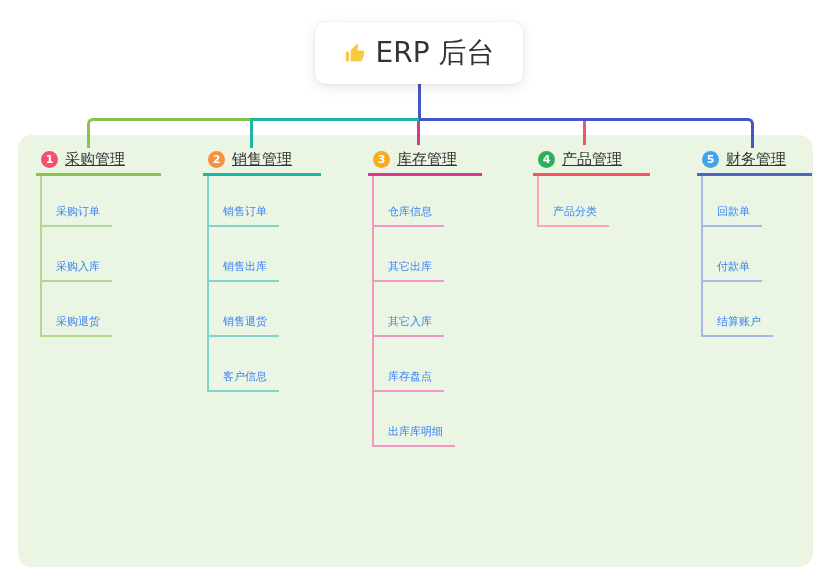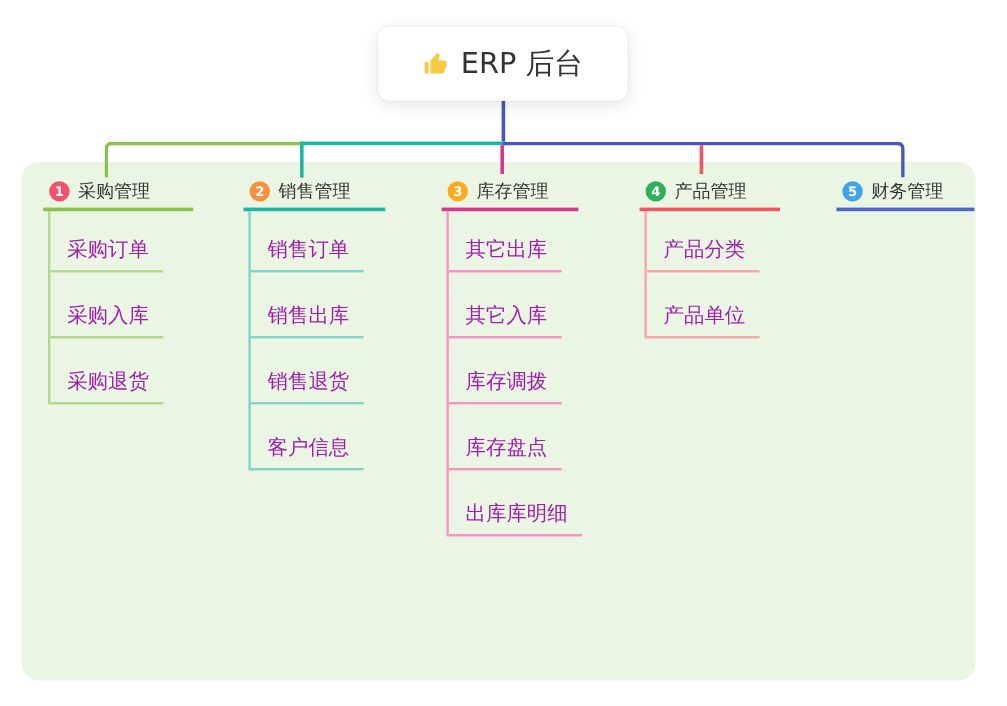--- a/index.html
+++ b/index.html
@@ -6,21 +6,21 @@
   .page {
     position:relative; width:839px; height:588px; background:#ffffff;
     font-family:"DejaVu Sans","Liberation Sans",sans-serif; overflow:hidden;
   }
   
   .root-card {
     position:absolute; left:315px; top:22px; width:208px; height:62px;
     background:#ffffff; border-radius:10px;
     box-shadow:0 3px 14px rgba(0,0,0,.10), 0 0 0 1px rgba(0,0,0,.03);
     display:flex; align-items:center; justify-content:center; gap:10px;
-    font-size:24px; color:#333; font-weight:500; z-index:3;
+    font-size:28px; color:#333; font-weight:500; z-index:3;
   }
   .root-card .icon { display:flex; align-items:center; }
   
   .panel {
     position:absolute; left:18px; top:135px; width:795px; height:432px;
     border-radius:14px; background:var(--line-c,#eaf5e3); z-index:0;
   }
   
   .conn { position:absolute; z-index:2; }
   .vroot   { left:418px; top:84px;  height:34px; width:0;
@@ -51,27 +51,27 @@
     display:flex; align-items:center; gap:7px; height:30px;
     border-bottom:3px solid var(--main); padding-left:5px;
     font-size:15px; color:#333; font-weight:500; box-sizing:border-box;
     cursor:pointer;
   }
   .badge {
     width:17px; height:17px; border-radius:50%; background:var(--badge);
     color:#fff; font-size:11px; line-height:17px; text-align:center;
     font-weight:600; flex:none;
   }
-  .branch-title { white-space:nowrap; }
+  .branch-title { white-space:nowrap;text-decoration:underline; }
   .children { margin-left:4px; border-left:2px solid var(--light); }
   .child { height:55px; display:flex; align-items:flex-end; cursor:pointer; }
   .child:first-child { height:51px; }
   .child-label {
     display:inline-block; border-bottom:2px solid var(--light);
-    padding:0 12px 6px 14px; font-size:17px; color:#a21caf; white-space:nowrap;
+    padding:0 12px 6px 14px; font-size:11px; color:#3b82f6; white-space:nowrap;
   }
 </style>
 </head>
 <body>
 
 <div class="page">
 
   <div class="panel" style="--line-c: #eaf5e3;"></div>
 
   <div class="root-card">
@@ -128,50 +128,58 @@
   </div>
         </div>
   </div>
       <div class="column col3" style="--main: #d9368f; --light: #f395c5; --badge: #fbab1c;">
     <div class="branch-header">
       <span class="badge">3</span>
       <span class="branch-title">库存管理</span>
     </div>
     <div class="children">
           <div class="child">
+    <span class="child-label">仓库信息</span>
+  </div>
+          <div class="child">
     <span class="child-label">其它出库</span>
   </div>
           <div class="child">
     <span class="child-label">其它入库</span>
-  </div>
-          <div class="child">
-    <span class="child-label">库存调拨</span>
   </div>
           <div class="child">
     <span class="child-label">库存盘点</span>
   </div>
           <div class="child">
     <span class="child-label">出库库明细</span>
   </div>
         </div>
   </div>
       <div class="column col4" style="--main: #f4555e; --light: #f8a8ab; --badge: #2fae5b;">
     <div class="branch-header">
       <span class="badge">4</span>
       <span class="branch-title">产品管理</span>
     </div>
     <div class="children">
           <div class="child">
     <span class="child-label">产品分类</span>
   </div>
-          <div class="child">
-    <span class="child-label">产品单位</span>
-  </div>
         </div>
   </div>
       <div class="column col5" style="--main: #4a67c8; --light: #a4b9e4; --badge: #41a3e8;">
     <div class="branch-header">
       <span class="badge">5</span>
       <span class="branch-title">财务管理</span>
     </div>
+    <div class="children">
+          <div class="child">
+    <span class="child-label">回款单</span>
+  </div>
+          <div class="child">
+    <span class="child-label">付款单</span>
+  </div>
+          <div class="child">
+    <span class="child-label">结算账户</span>
+  </div>
+        </div>
   </div>
     </div>
 </div>
 
 </body></html>

